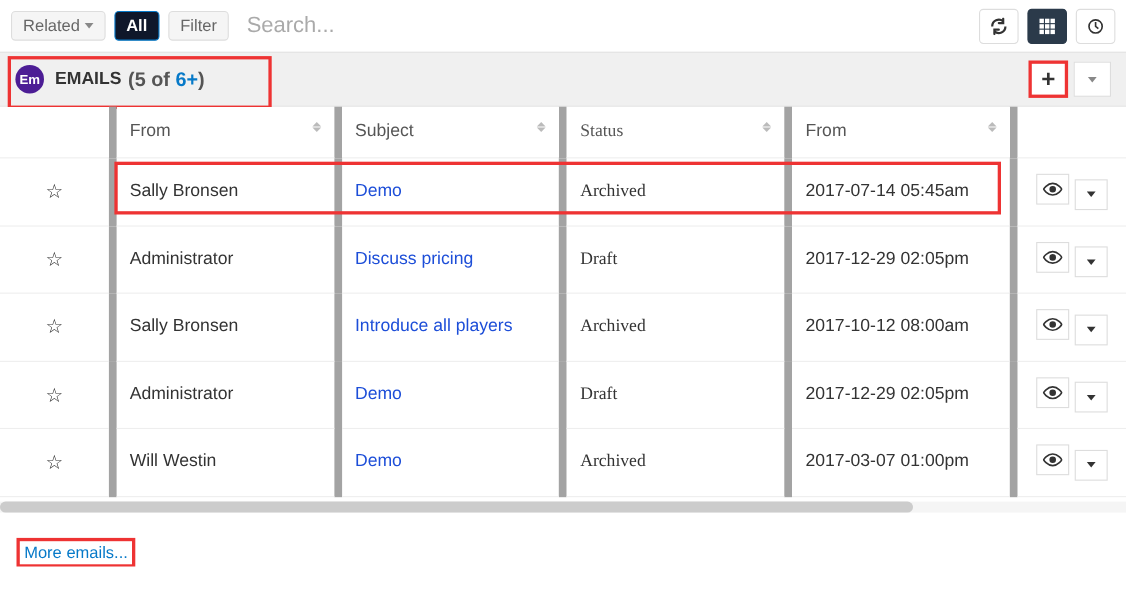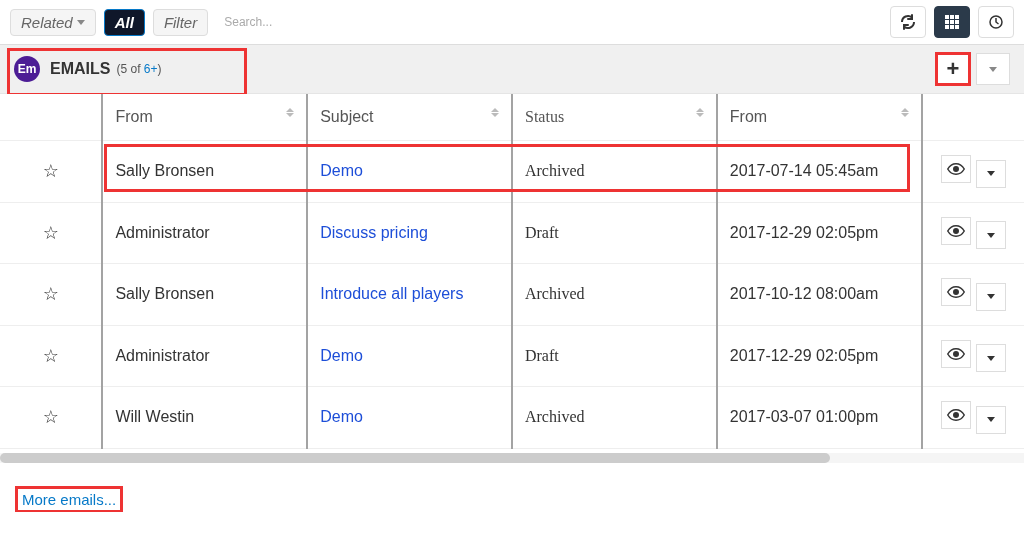--- a/index.html
+++ b/index.html
@@ -22,33 +22,32 @@
     display: inline-flex;
     align-items: center;
     gap: 4px;
     background: #f5f5f5;
     border: 1px solid #ddd;
     border-radius: 4px;
     padding: 4px 10px;
     color: #666;
     cursor: pointer;
     font-size: 15px;
-    font-style: italic;
   }
   .btn-primary {
     background: #0f172a;
     border-color: #0679c8;
     color: #fff;
     font-weight: 600;
   }
   .search-input {
     flex: 1;
     border: none;
     padding: 6px 8px;
-    font-size: 12px;
+    font-size: 20px;
     color: #4c1d95;
     outline: none;
   }
   .search-input::placeholder { color: #aaa; }
   .icon-btn {
     width: 36px; height: 32px;
     display: inline-flex; align-items: center; justify-content: center;
     background: #fff;
     border: 1px solid #ddd;
     border-radius: 4px;
@@ -75,42 +74,42 @@
     width: 26px; height: 26px; border-radius: 50%;
     background: #4c1d95;
     color: #fff;
     font-size: 12px;
     font-weight: 700;
     display: inline-flex;
     align-items: center; justify-content: center;
     margin-right: 10px;
   }
   .panel-title { font-size: 16px; font-weight: 700; color: #333; }
-  .panel-count { font-size: 12px; font-weight: 400; color: #555; }
+  .panel-count { font-size: 18px; font-weight: 700; color: #555; }
   .panel-count .link { color: #0679c8; }
   .panel-actions { margin-left: auto; display: flex; gap: 6px; }
   .square-btn {
     width: 34px; height: 32px;
     border: 1px solid #ddd;
     background: #fff;
     display: inline-flex;
     align-items: center; justify-content: center;
     cursor: pointer;
     font-size: 20px;
     font-weight: 700;
   }
 
   .highlight-red { outline: 3px solid #e33; outline-offset: -2px; }
 
   table { width: 100%; border-collapse: collapse; }
   th, td {
     text-align: left;
     padding: 14px 12px;
     border-bottom: 1px solid #eee;
-    border-right: 2px solid #a3a3a3;
+    border-right: 7px solid #a3a3a3;
     font-size: 16px;
   }
   th {
     font-weight: 400;
     color: #555;
     background: #fff;
     position: relative;
   }
   .sort-icon {
     float: right;

